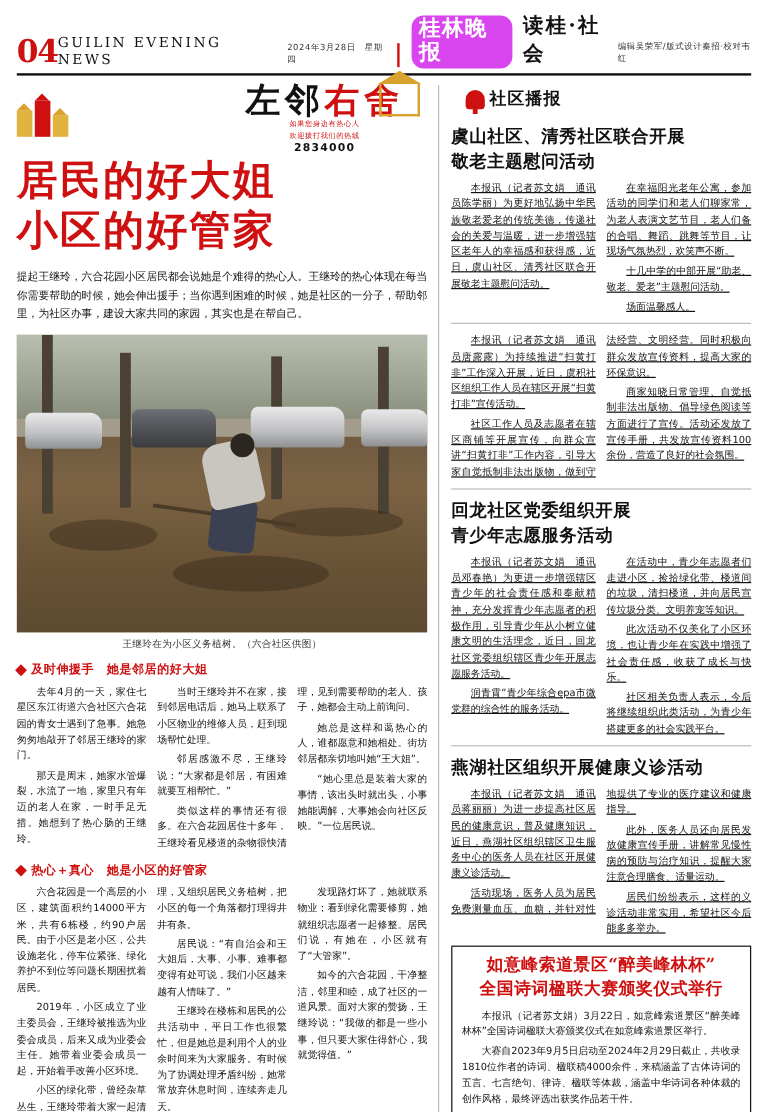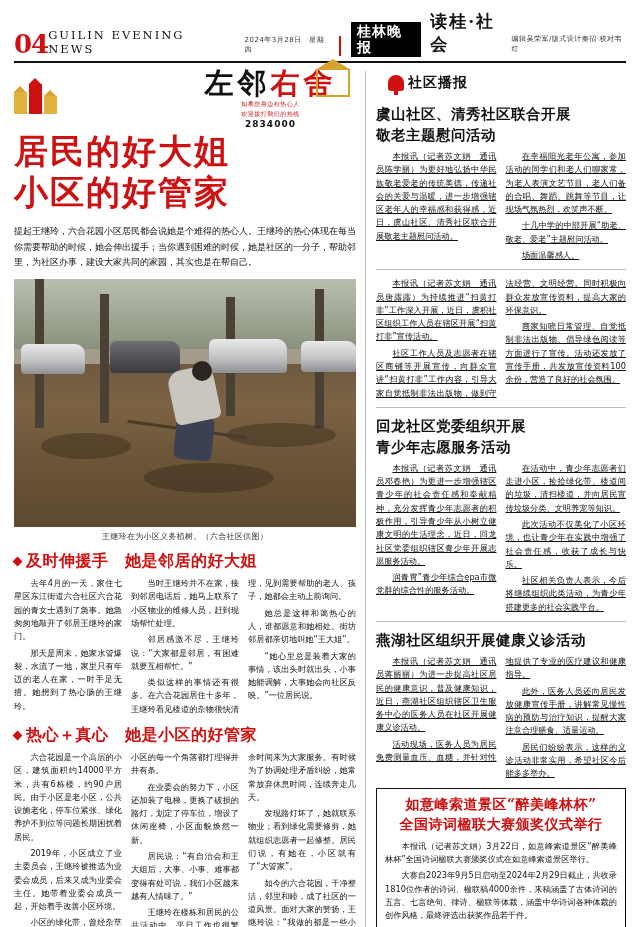--- a/index.html
+++ b/index.html
@@ -54,28 +54,29 @@
     padding-bottom: 2px;
     letter-spacing: 0.5px;
   }
   .masthead-sep {
     width: 2px;
     background: #cf1010;
     height: 20px;
     margin: 0 10px 1px 10px;
   }
   .paper-name {
-    font-size: 14px;
+    font-size: 18px;
     font-weight: bold;
     color: #ffffff;
-    background: #000000;
+    background: #d946ef;
     padding: 1px 6px 2px 6px;
     letter-spacing: 1px;
     font-family: "DejaVu Serif", "Liberation Serif", serif;
     line-height: 1.15;
+    border-radius: 10px;
   }
   .section-name {
     font-size: 17px;
     font-weight: bold;
     color: #111;
     margin-left: 9px;
     letter-spacing: 2px;
     font-family: "DejaVu Serif", "Liberation Serif", serif;
     padding-bottom: 1px;
   }
@@ -286,21 +287,21 @@
   .ph-caption {
     font-size: 8px;
     color: #333;
     text-align: center;
     margin-top: 4px;
     letter-spacing: 0.3px;
   }
 
   
   .subhead {
-    font-size: 16px;
+    font-size: 10px;
     font-weight: bold;
     color: #cf1010;
     margin: 9px 0 5px 0;
     letter-spacing: 0.5px;
     display: flex;
     align-items: center;
   }
   .bullet-sq {
     display: inline-block;
     width: 7px; height: 7px;
@@ -483,21 +484,20 @@
       </div>
 
       <div class="subhead">
         <span class="bullet-sq"></span>
         <span>热心＋真心　她是小区的好管家</span>
       </div>
       <div class="two-col">
         <p>六合花园是一个高层的小区，建筑面积约14000平方米，共有6栋楼，约90户居民。由于小区是老小区，公共设施老化，停车位紧张、绿化养护不到位等问题长期困扰着居民。</p>
         <p>2019年，小区成立了业主委员会，王继玲被推选为业委会成员，后来又成为业委会主任。她带着业委会成员一起，开始着手改善小区环境。</p>
         <p>小区的绿化带，曾经杂草丛生，王继玲带着大家一起清理，又组织居民义务植树，把小区的每一个角落都打理得井井有条。</p>
-        <p>在业委会的努力下，小区还加装了电梯，更换了破损的路灯，划定了停车位，增设了休闲座椅，小区面貌焕然一新。</p>
         <p>居民说：“有自治会和王大姐后，大事、小事、难事都变得有处可说，我们小区越来越有人情味了。”</p>
         <p>王继玲在楼栋和居民的公共活动中，平日工作也很繁忙，但是她总是利用个人的业余时间来为大家服务。有时候为了协调处理矛盾纠纷，她常常放弃休息时间，连续奔走几天。</p>
         <p>发现路灯坏了，她就联系物业；看到绿化需要修剪，她就组织志愿者一起修整。居民们说，有她在，小区就有了“大管家”。</p>
         <p>如今的六合花园，干净整洁，邻里和睦，成了社区的一道风景。面对大家的赞扬，王继玲说：“我做的都是一些小事，但只要大家住得舒心，我就觉得值。”</p>
       </div>
 
     </div>
 
     <div class="col-right">
 

